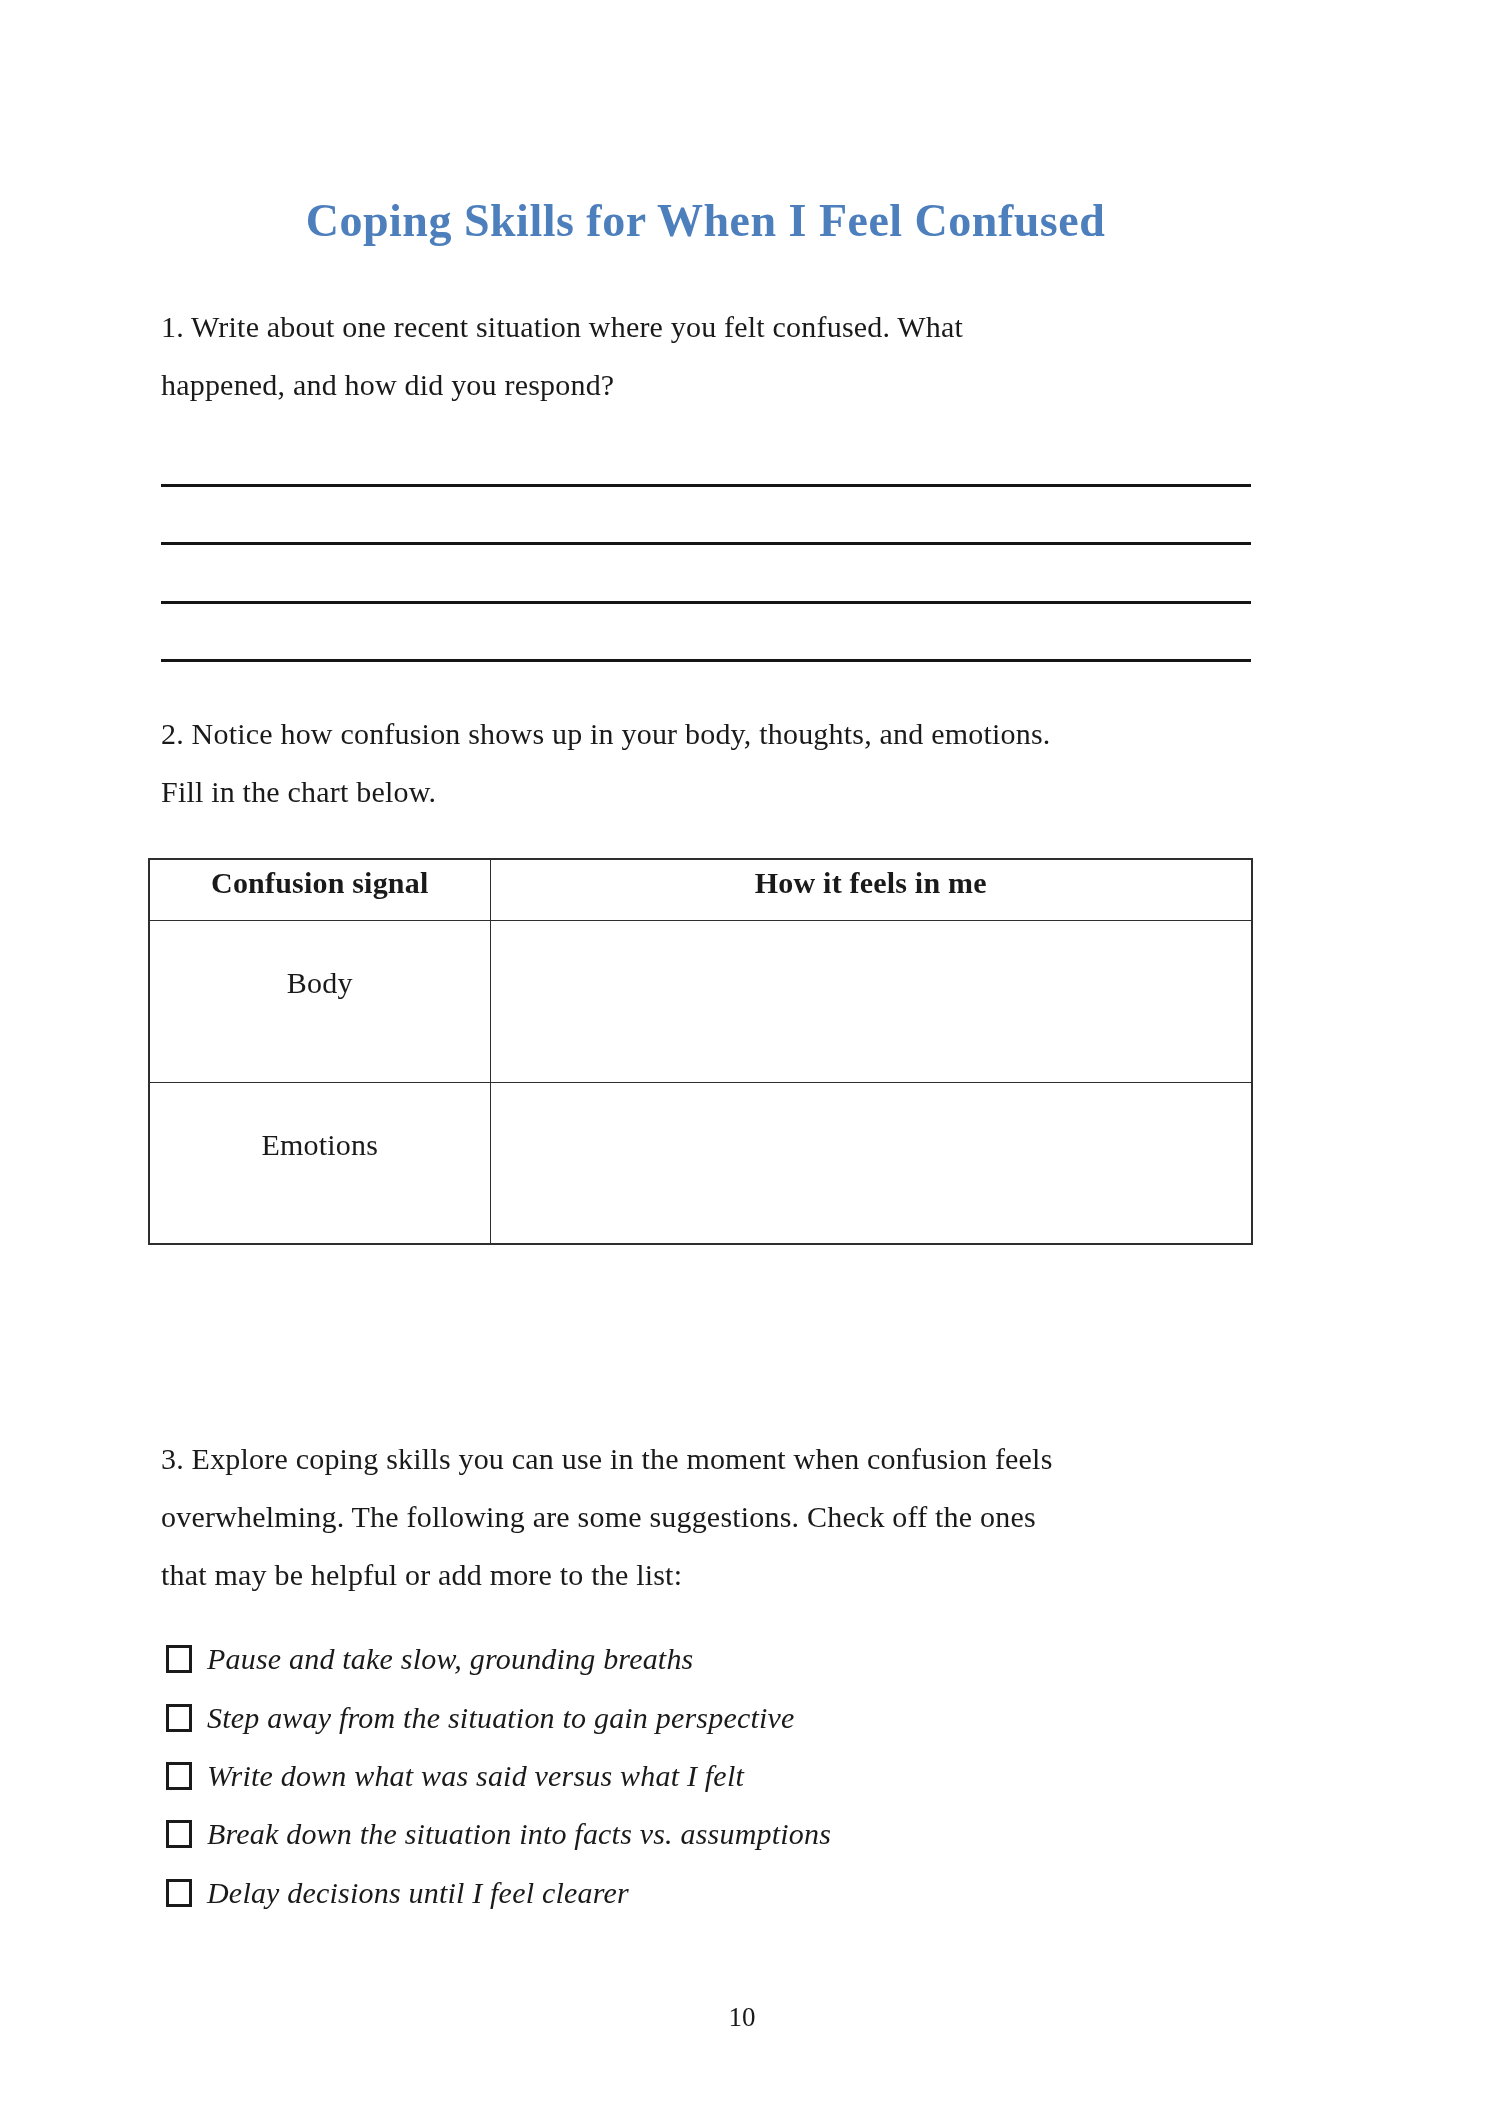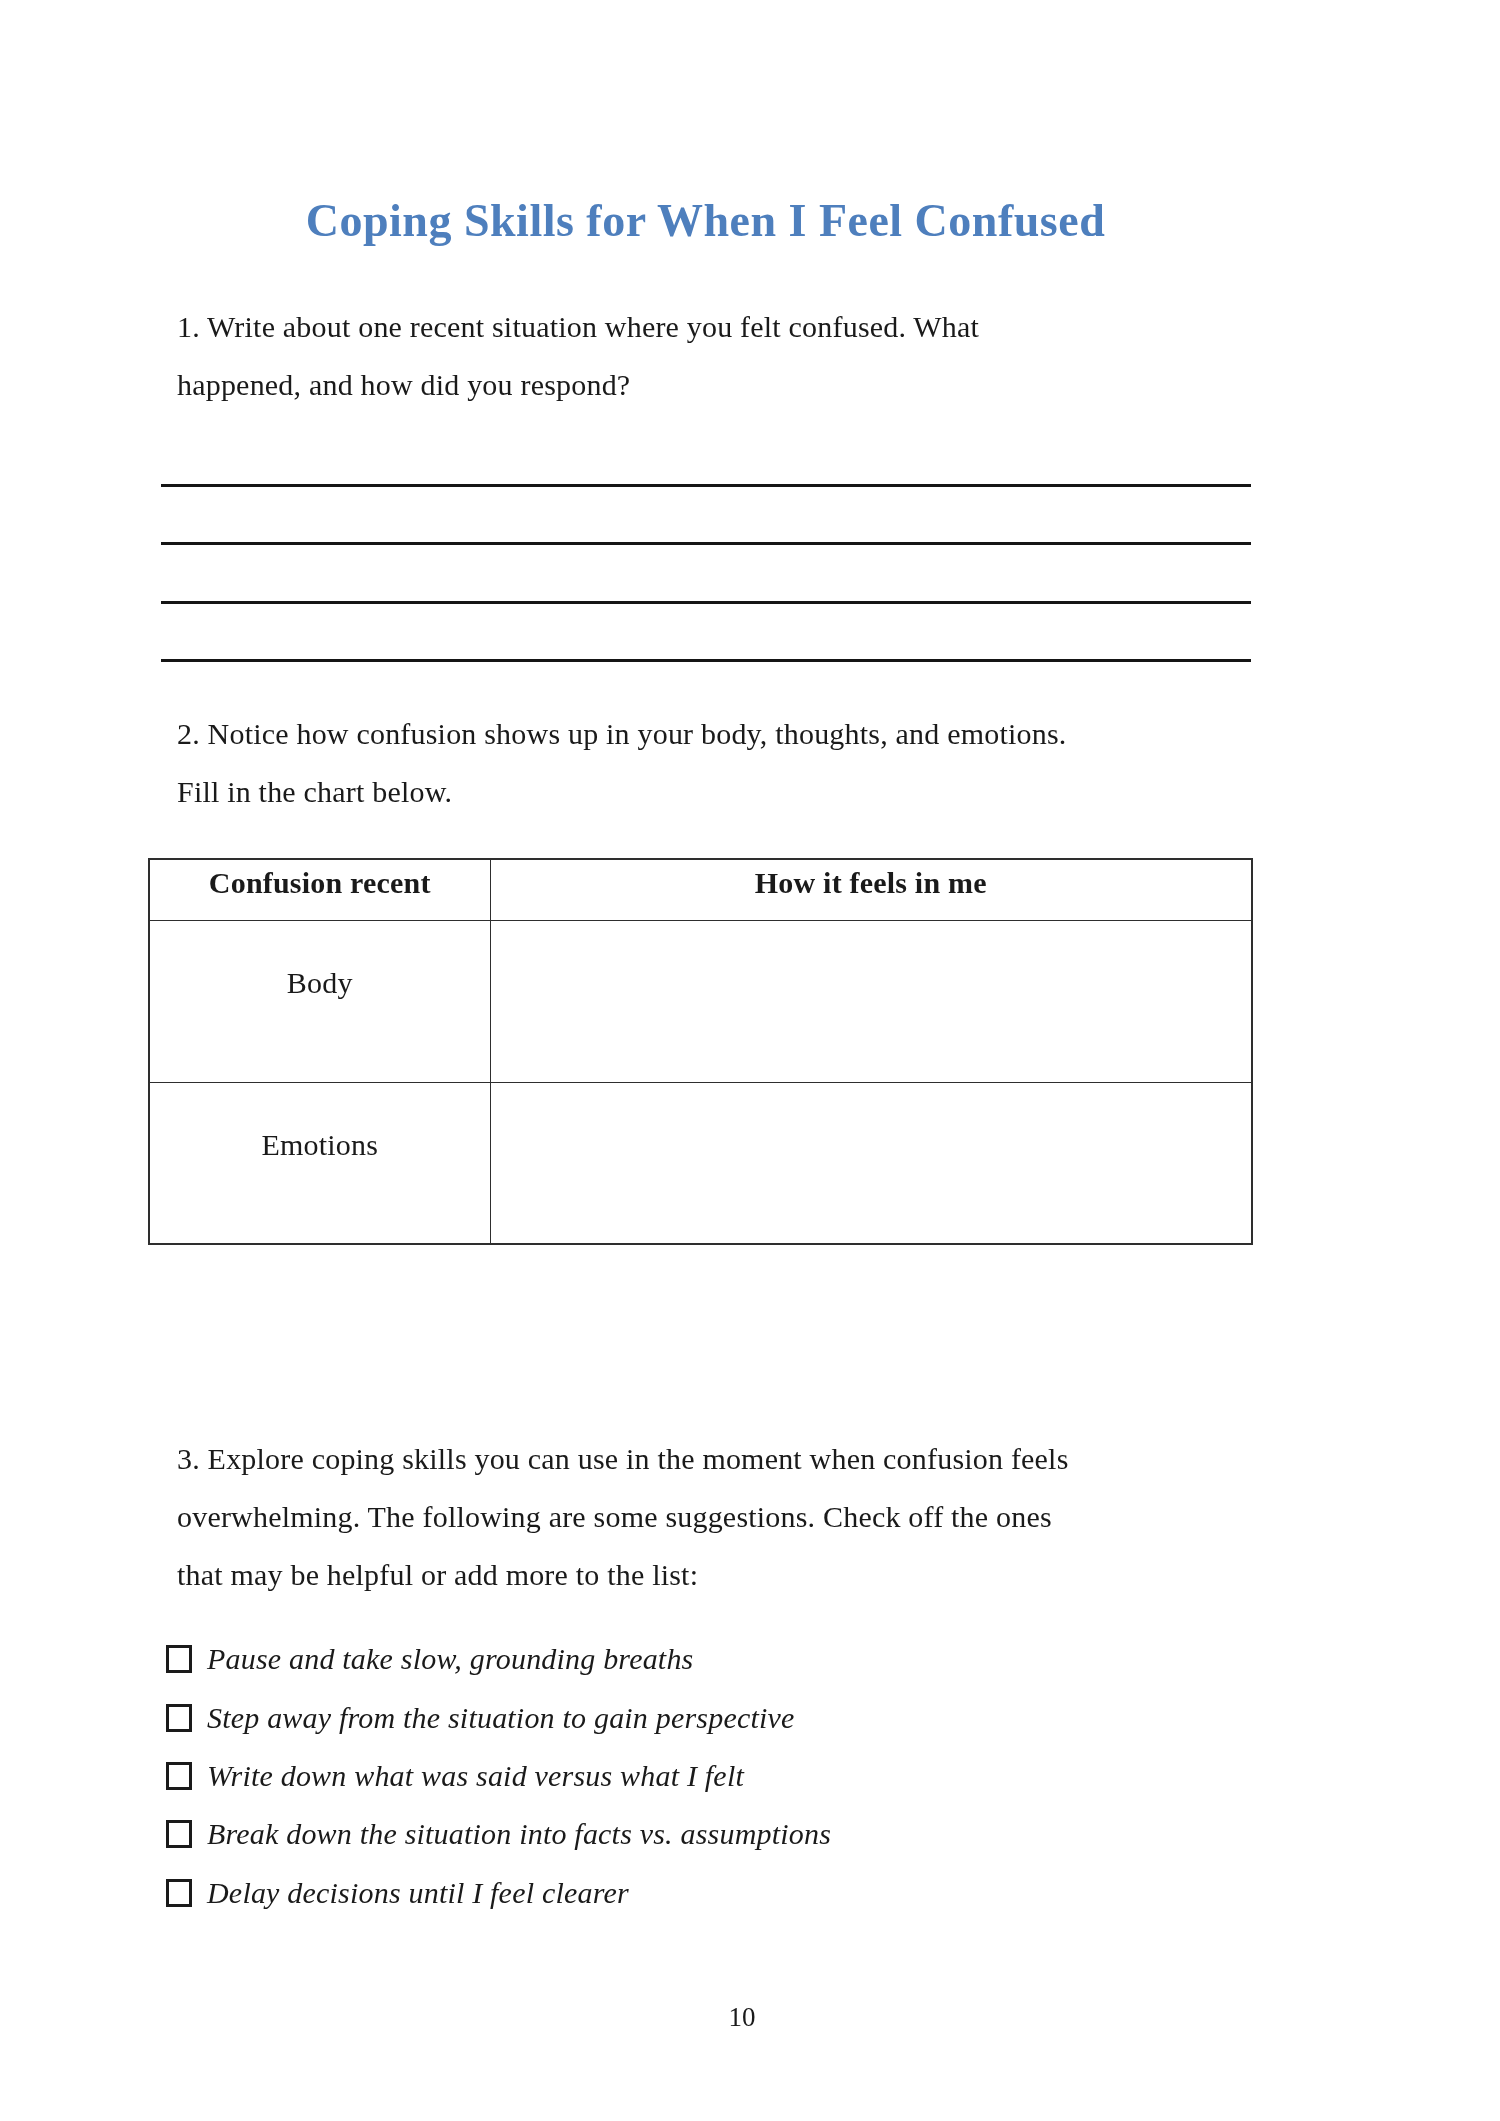--- a/index.html
+++ b/index.html
@@ -15,21 +15,21 @@
   .abs{position:absolute;}
   .page-title{
     left:160px; top:193px; width:1091px;
     text-align:center;
     font-size:46px;
     font-weight:700;
     line-height:1.2;
     letter-spacing:0.5px;
   }
   .para{
-    left:177px; top:0; width:1100px;
+    left:161px; top:0; width:1100px;
     font-size:30px;
     line-height:58px;
     letter-spacing:0.2px;
   }
   .para .pline{white-space:nowrap;}
   #q1-para{top:298px;}
   #q2-para{top:705px;}
   #q3-para{top:1430px;}
   .answer-lines{left:161px; top:484px; width:1090px;}
   .answer-line{
@@ -106,21 +106,21 @@
       <div class="pline">Fill in the chart below.</div>
     </div>
 
   <table class="abs signal-table">
     <colgroup>
       <col class="col-signal">
       <col class="col-feel">
     </colgroup>
     <thead>
       <tr class="header-row">
-        <th>Confusion recent</th>
+        <th>Confusion signal</th>
         <th>How it feels in me</th>
       </tr>
     </thead>
     <tbody id="table-body">
   <tr class="body-row">
     <td class="label-cell">Body</td>
     <td class="value-cell"></td>
   </tr>
 
 

